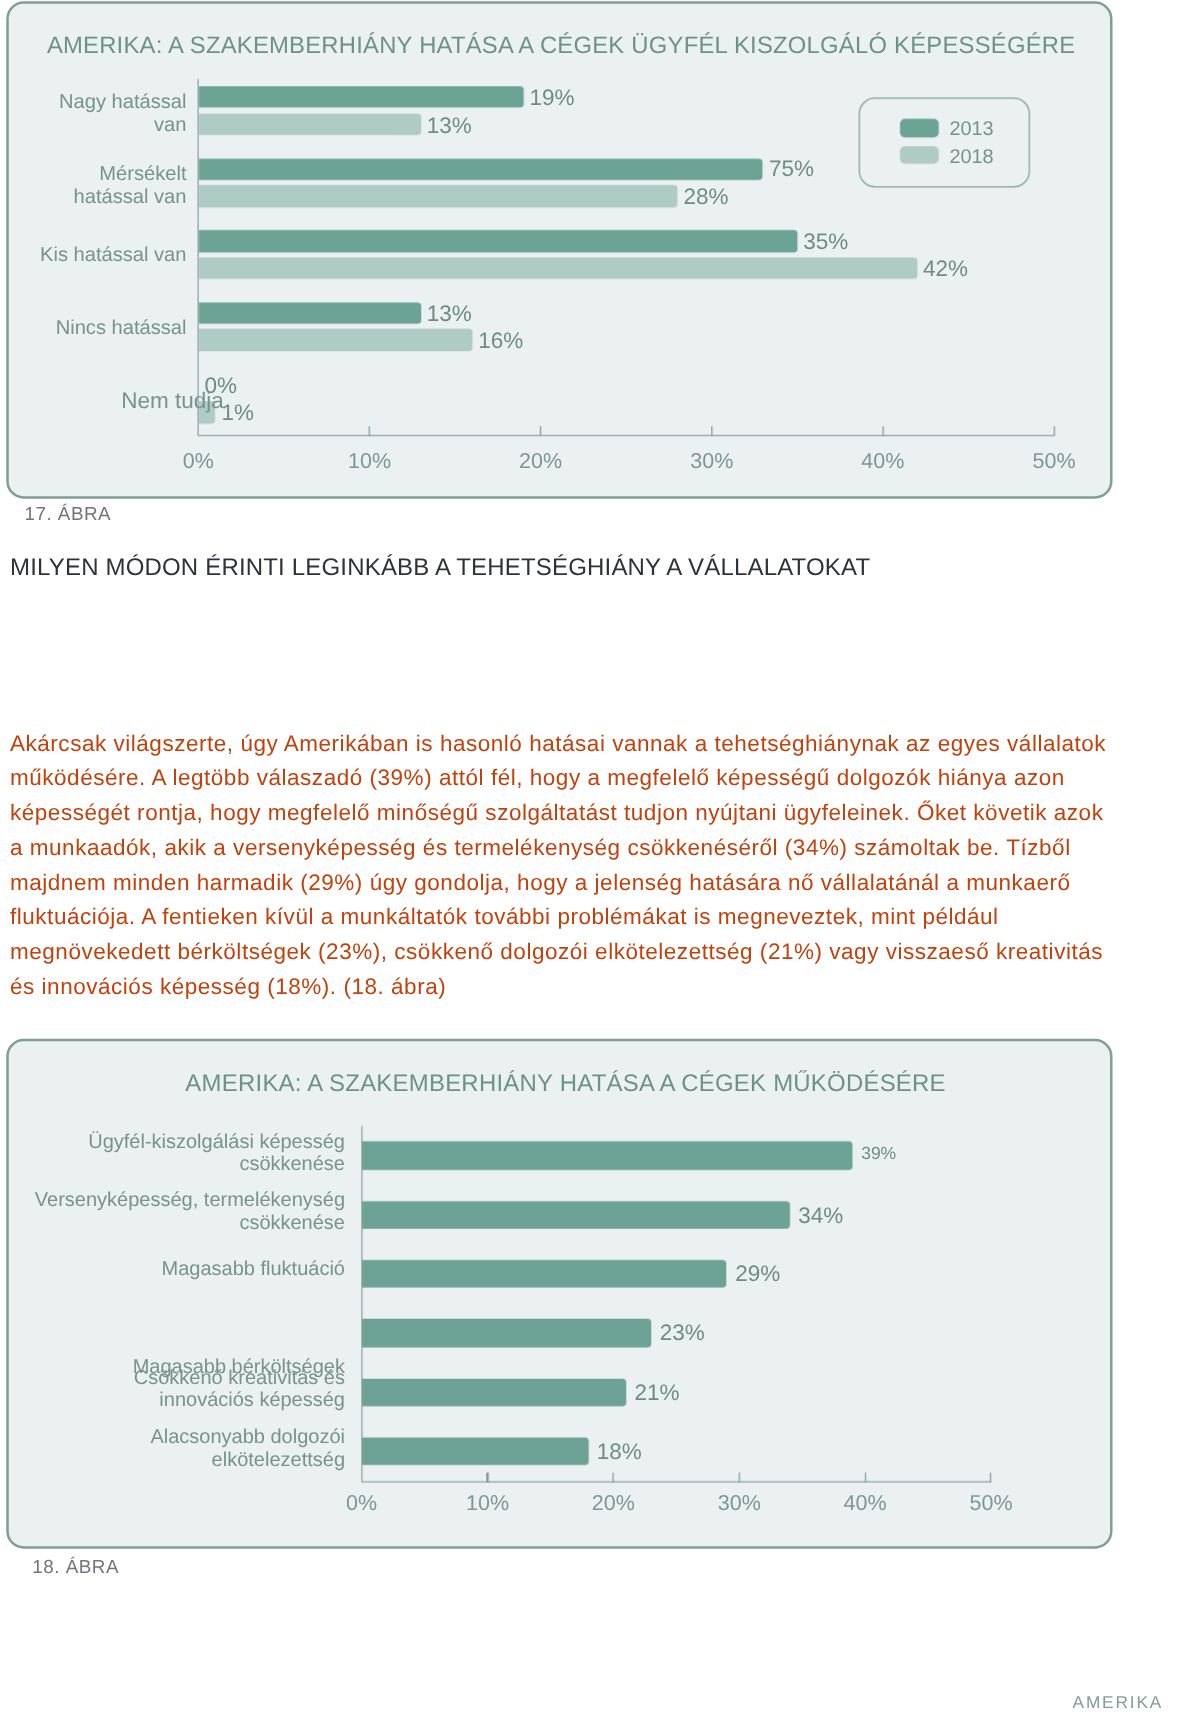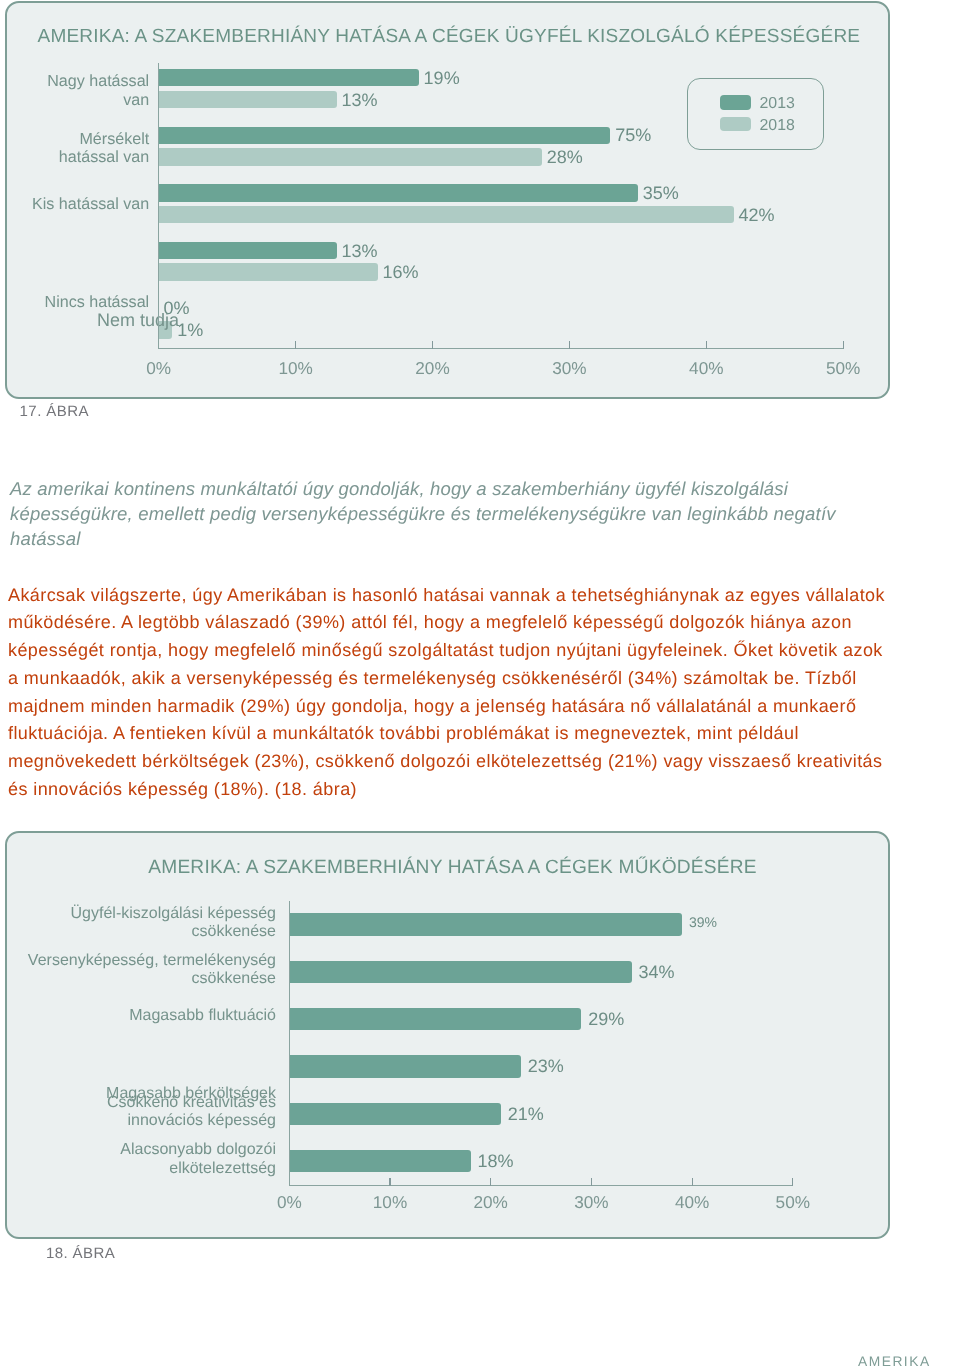--- a/index.html
+++ b/index.html
@@ -64,21 +64,21 @@
   .legend {
     position:absolute;
     border:1.4px solid #7e9e96;
     border-radius:13px;
     box-sizing:border-box;
   }
   .legend-swatch { position:absolute; width:31.3px; height:14.2px; border-radius:4px; }
   .legend-label { position:absolute; color:#76938c; font-size:15.9px; white-space:nowrap; }
   #legend1 { left:680px; top:75px; width:136.5px; height:71.5px; }
   #cap17 { left:19.6px; top:403.4px; }
-  #cap18 { left:25.9px; top:1244.7px;margin-left:20px; }
+  #cap18 { left:25.9px; top:1244.7px; }
   .sec-heading { left:8px; top:443.5px; }
   .lead { left:10px; top:475.5px; width:880px; }
   .body-text { left:8px; top:581.5px; width:882px; }
   .footer-brand { left:858px; top:1353.6px;text-align:right; }
   .footer-page { left:943px; top:1353.4px; }
 
   
   .fig-caption {
     position:absolute; color:#74757a; font-size:15.05px; letter-spacing:0.4px;
   }
@@ -121,21 +121,21 @@
         <div class="cat-label" style="right: 740.8px; top: 128.85px; line-height: 18.3px; font-size: 16.1px;">Mérsékelt<br>hatással van</div>
         <div class="bar" style="left: 153.7px; top: 183.1px; width: 479.15px; height: 17.6px; background: rgb(107, 164, 149);"></div>
         <div class="val-label" style="left: 637.65px; top: 182px; font-size: 18px;">35%</div>
         <div class="bar" style="left: 153.7px; top: 204.8px; width: 574.98px; height: 17.6px; background: rgb(174, 203, 196);"></div>
         <div class="val-label" style="left: 733.48px; top: 203.7px; font-size: 18px;">42%</div>
         <div class="cat-label" style="right: 740.8px; top: 194.4px; line-height: 18.3px; font-size: 16.1px;">Kis hatással van</div>
         <div class="bar" style="left: 153.7px; top: 240.7px; width: 177.97px; height: 17.6px; background: rgb(107, 164, 149);"></div>
         <div class="val-label" style="left: 336.47px; top: 239.6px; font-size: 18px;">13%</div>
         <div class="bar" style="left: 153.7px; top: 262.4px; width: 219.04px; height: 17.6px; background: rgb(174, 203, 196);"></div>
         <div class="val-label" style="left: 377.54px; top: 261.3px; font-size: 18px;">16%</div>
-        <div class="cat-label" style="right: 740.8px; top: 252px; line-height: 18.3px; font-size: 16.1px; margin-top: 40px;">Nincs hatással</div>
+        <div class="cat-label" style="right: 740.8px; top: 252px; line-height: 18.3px; font-size: 16.1px;">Nincs hatással</div>
         <div class="bar" style="left: 153.7px; top: 298.3px; width: 0px; height: 17.6px; background: rgb(107, 164, 149);"></div>
         <div class="val-label" style="left: 158.5px; top: 297.2px; font-size: 18px;">0%</div>
         <div class="bar" style="left: 153.7px; top: 320px; width: 13.69px; height: 17.6px; background: rgb(174, 203, 196);"></div>
         <div class="val-label" style="left: 172.19px; top: 318.9px; font-size: 18px;">1%</div>
         <div class="cat-label" style="right: 711px; top: 309.6px; line-height: 18.3px; font-size: 18px;">Nem tudja</div>
         <div class="axis-line" style="left: 153.1px; top: 347.1px; width: 685.1px; height: 1.3px;"></div>
         <div class="axis-line" style="left: 153.1px; top: 62px; width: 1.2px; height: 285.1px;"></div>
         <div class="tick-label" style="left: 113.7px; top: 356.6px; width: 80px; font-size: 17.2px;">0%</div>
         <div class="tick" style="left: 290px; top: 340.3px; height: 8px;"></div>
         <div class="tick-label" style="left: 250.6px; top: 356.6px; width: 80px; font-size: 17.2px;">10%</div>
@@ -150,21 +150,21 @@
       </div>
     <div class="legend" id="legend1">
       <div class="legend-swatch" style="left:32px; top:16.4px; background:#6ba495;"></div>
       <div class="legend-label" style="left:71.5px; top:16.3px;">2013</div>
       <div class="legend-swatch" style="left:32px; top:37.6px; background:#aecbc4;"></div>
       <div class="legend-label" style="left:71.5px; top:38.2px;">2018</div>
     </div>
   </div>
   <div class="fig-caption" id="cap17">17. ÁBRA</div>
 
-  <div class="lead">Az amerikai kontinens munkáltatói úgy gondolják, hogy a szakemberhiány ügyfél kiszolgálási képességükre, emellett pedig versenyképességükre és termelékenységükre van leginkább negatív hatással</div>
+  <div class="sec-heading">MILYEN MÓDON ÉRINTI LEGINKÁBB A TEHETSÉGHIÁNY A VÁLLALATOKAT</div>
   <div class="body-text">Akárcsak világszerte, úgy Amerikában is hasonló hatásai vannak a tehetséghiánynak az egyes vállalatok működésére. A legtöbb válaszadó (39%) attól fél, hogy a megfelelő képességű dolgozók hiánya azon képességét rontja, hogy megfelelő minőségű szolgáltatást tudjon nyújtani ügyfeleinek. Őket követik azok a munkaadók, akik a versenyképesség és termelékenység csökkenéséről (34%) számoltak be. Tízből majdnem minden harmadik (29%) úgy gondolja, hogy a jelenség hatására nő vállalatánál a munkaerő fluktuációja. A fentieken kívül a munkáltatók további problémákat is megneveztek, mint például megnövekedett bérköltségek (23%), csökkenő dolgozói elkötelezettség (21%) vagy visszaeső kreativitás és innovációs képesség (18%). (18. ábra)</div>
 
   <div class="panel" id="panel2">
     <div class="chart-title" id="title2">AMERIKA: A SZAKEMBERHIÁNY HATÁSA A CÉGEK MŰKÖDÉSÉRE</div>
     <div class="plot" id="plot2">
         <div class="bar" style="left: 284.3px; top: 82.2px; width: 392.73px; height: 22.4px; background: rgb(108, 163, 150);"></div>
         <div class="val-label" style="left: 683.93px; top: 83.4px; font-size: 14px;">39%</div>
         <div class="cat-label" style="right: 614px; top: 73.7px; line-height: 18.3px; font-size: 16px;">Ügyfél-kiszolgálási képesség<br>csökkenése</div>
         <div class="bar" style="left: 284.3px; top: 129.54px; width: 342.38px; height: 22.4px; background: rgb(108, 163, 150);"></div>
         <div class="val-label" style="left: 633.58px; top: 130.74px; font-size: 18px;">34%</div>

